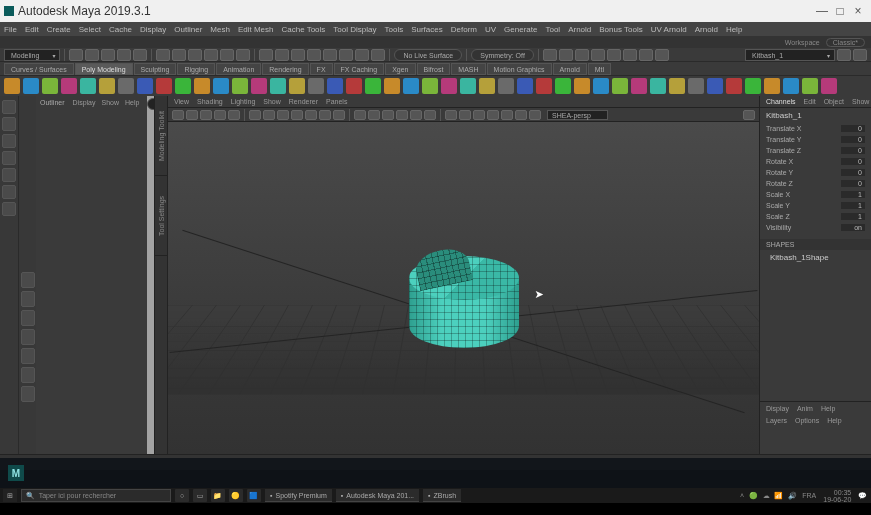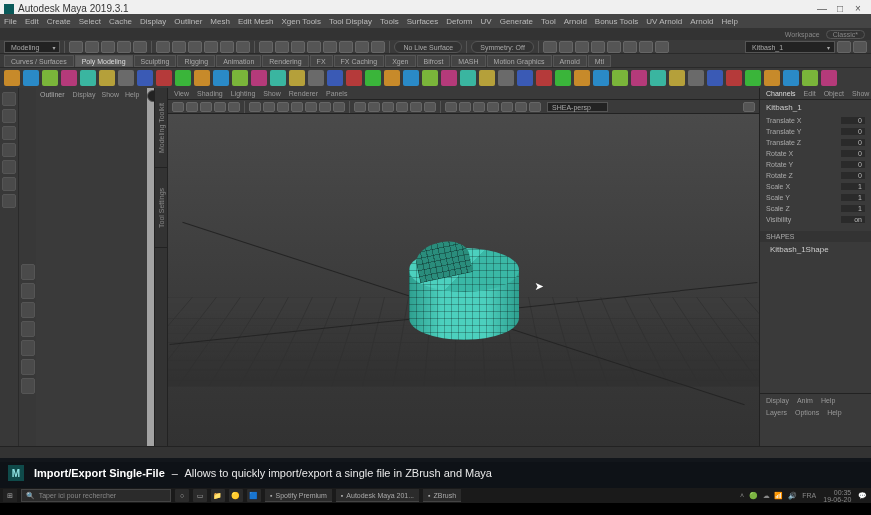--- a/index.html
+++ b/index.html
@@ -1,19 +1,19 @@
 <!DOCTYPE html>
 <html><head>
 <meta charset="utf-8">
 <style>
   * { margin: 0; padding: 0; box-sizing: border-box; font-family: "Segoe UI", Arial, sans-serif; }
   body { background: #000; width: 871px; height: 515px; overflow: hidden; color: #aaa; font-size: 9px; position: relative; }
 
   
-  .titlebar { height: 14px; background: #f0f0f0; color: #333; display: flex; align-items: flex-end; padding: 0 4px; font-size: 10px; }
+  .titlebar { height: 22px; background: #f0f0f0; color: #333; display: flex; align-items: center; padding: 0 4px; font-size: 12px; }
   .titlebar .logo { width: 10px; height: 10px; background: #0a5a5a; margin-right: 4px; }
   .titlebar .spacer { flex: 1; }
   .titlebar .winbtn { width: 18px; height: 12px; display: flex; align-items: center; justify-content: center; color: #555; }
 
   
   .menubar { height: 14px; background: #444; display: flex; align-items: center; padding: 0 4px; gap: 8px; color: #bbb; font-size: 8px; }
   .menubar span { cursor: default; }
 
   
   .statusline { height: 12px; background: #333; display: flex; justify-content: flex-end; align-items: center; padding: 0 6px; font-size: 7px; color: #888; gap: 6px; }
@@ -180,21 +180,21 @@
 <div class="menubar" id="menubar">
     <span>File</span>
     <span>Edit</span>
     <span>Create</span>
     <span>Select</span>
     <span>Cache</span>
     <span>Display</span>
     <span>Outliner</span>
     <span>Mesh</span>
     <span>Edit Mesh</span>
-    <span>Xgen Tools</span>
+    <span>Cache Tools</span>
     <span>Tool Display</span>
     <span>Tools</span>
     <span>Surfaces</span>
     <span>Deform</span>
     <span>UV</span>
     <span>Generate</span>
     <span>Tool</span>
     <span>Arnold</span>
     <span>Bonus Tools</span>
     <span>UV Arnold</span>
@@ -512,25 +512,20 @@
         </div>
       <div style="height:28px"></div>
     </div>
   </div>
 </div>
 
 <div class="timeline"></div>
 
 <div class="caption">
   <div class="micon">M</div>
-  <span>
-    <strong>Import/Export Single-File</strong>
-    <span class="sep">–</span>
-    <span>Allows to quickly import/export a single file in ZBrush and Maya</span>
-  </span>
 </div>
 
 <div class="taskbar">
   <div class="start">⊞</div>
   <div class="search">
     <span class="mag">🔍</span>
     <span>Taper ici pour rechercher</span>
   </div>
   <div class="tico">○</div>
   <div class="tico">▭</div>

